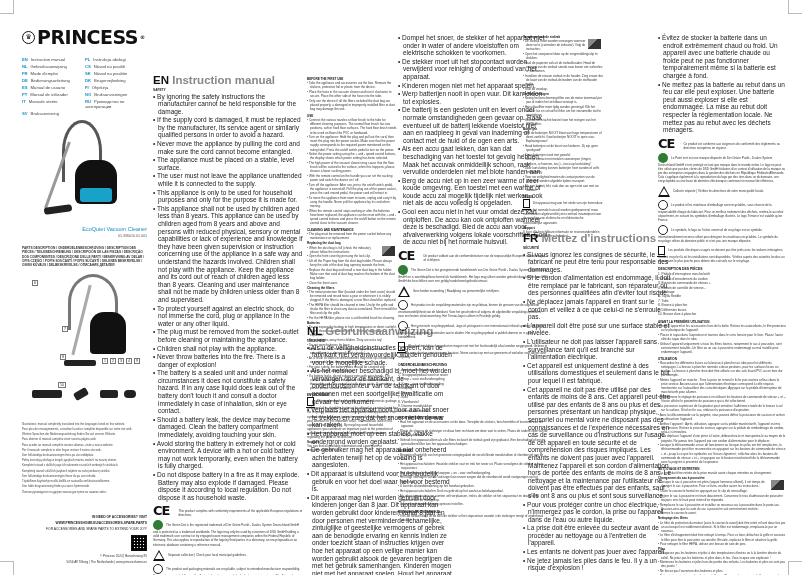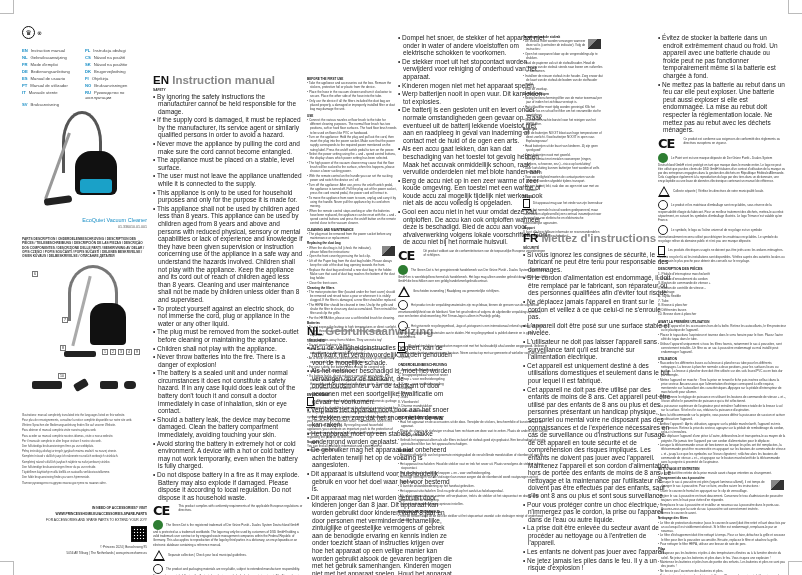--- a/index.html
+++ b/index.html
@@ -53,21 +53,21 @@
   .sub { font-size: 3.2px; font-weight: bold; color: #222; margin: 1.5px 0 1px; text-transform: uppercase; }
   .big li { font-size: 6.5px; line-height: 1.17; list-style: none; padding-left: 5px; text-indent: -5px; margin-bottom: 1px; color: #222; }
   .big li::before { content: "• "; }
   .small { font-size: 3.05px; line-height: 1.35; color: #333; }
   .small li { list-style: none; padding-left: 3px; text-indent: -3px; margin-bottom: 0.6px; }
   .small li::before { content: "• "; }
   .small p { margin-bottom: 1px; }
   .small .h { font-weight: bold; color: #111; margin-top: 3px; text-transform: uppercase; }
   .small .h2 { font-weight: bold; color: #111; margin-top: 1px; }
   .split { position: absolute; }
-  .ce { display: flex; align-items: flex-start; gap: 9px; margin-top: 3px; font-size: 3px; color: #333; line-height: 1.35; }
+  .ce { display: flex; align-items: flex-end; gap: 9px; margin-top: 3px; font-size: 3px; color: #333; line-height: 1.35; }
   .ce .ce-mark { font-size: 13px; font-weight: bold; color: #111; font-family: "DejaVu Sans", sans-serif; line-height: 1; letter-spacing: -1px; }
   .sym { margin-top: 3px; font-size: 3px; color: #333; line-height: 1.35; }
   .green-dot { display: inline-block; width: 10px; height: 10px; border-radius: 50%; background: #2e7d32; vertical-align: middle; margin-right: 3px; }
   .parts { font-size: 3.2px; color: #333; margin-top: 4px; line-height: 1.4; }
   .parts .h { font-weight: bold; font-size: 3.4px; color: #111; }
   .bin-icon { display: inline-block; width: 7px; height: 9px; border: 0.8px solid #111; border-top-width: 1.5px; vertical-align: middle; margin-right: 3px; position: relative; }
   .bin-icon::after { content: ""; position: absolute; left: -2px; right: -2px; bottom: -3px; height: 1.5px; background: #111; }
   .tri { display: inline-block; width: 0; height: 0; border-left: 6px solid transparent; border-right: 6px solid transparent; border-bottom: 11px solid #111; vertical-align: middle; margin-right: 3px; position: relative; }
   .tri::after { content: ""; position:absolute; left:-4.5px; top:2.5px; border-left: 4.5px solid transparent; border-right: 4.5px solid transparent; border-bottom: 7.5px solid #fff; }
   .recyc { display: inline-block; width: 10px; height: 10px; border-radius: 50%; border: 1.5px solid #222; vertical-align: middle; margin-right: 3px; }
@@ -78,20 +78,21 @@
 
 <div class="page">
   <div class="crop tl"></div>
   <div class="crop tr"></div>
   <div class="crop bl"></div>
   <div class="crop br"></div>
 
   <div class="cover">
     <div class="logo">
       <span class="crown">♛</span>
+      <span>PRINCESS</span>
         <sup>®</sup>
     </div>
 
     <div class="langs" id="langs">
         <div><span class="code">EN</span><span>Instruction manual</span></div>
         <div><span class="code">PL</span><span>Instrukcja obsługi</span></div>
         <div><span class="code">NL</span><span>Gebruiksaanwijzing</span></div>
         <div><span class="code">CS</span><span>Návod na použití</span></div>
         <div><span class="code">FR</span><span>Mode d'emploi</span></div>
         <div><span class="code">SK</span><span>Návod na použitie</span></div>

